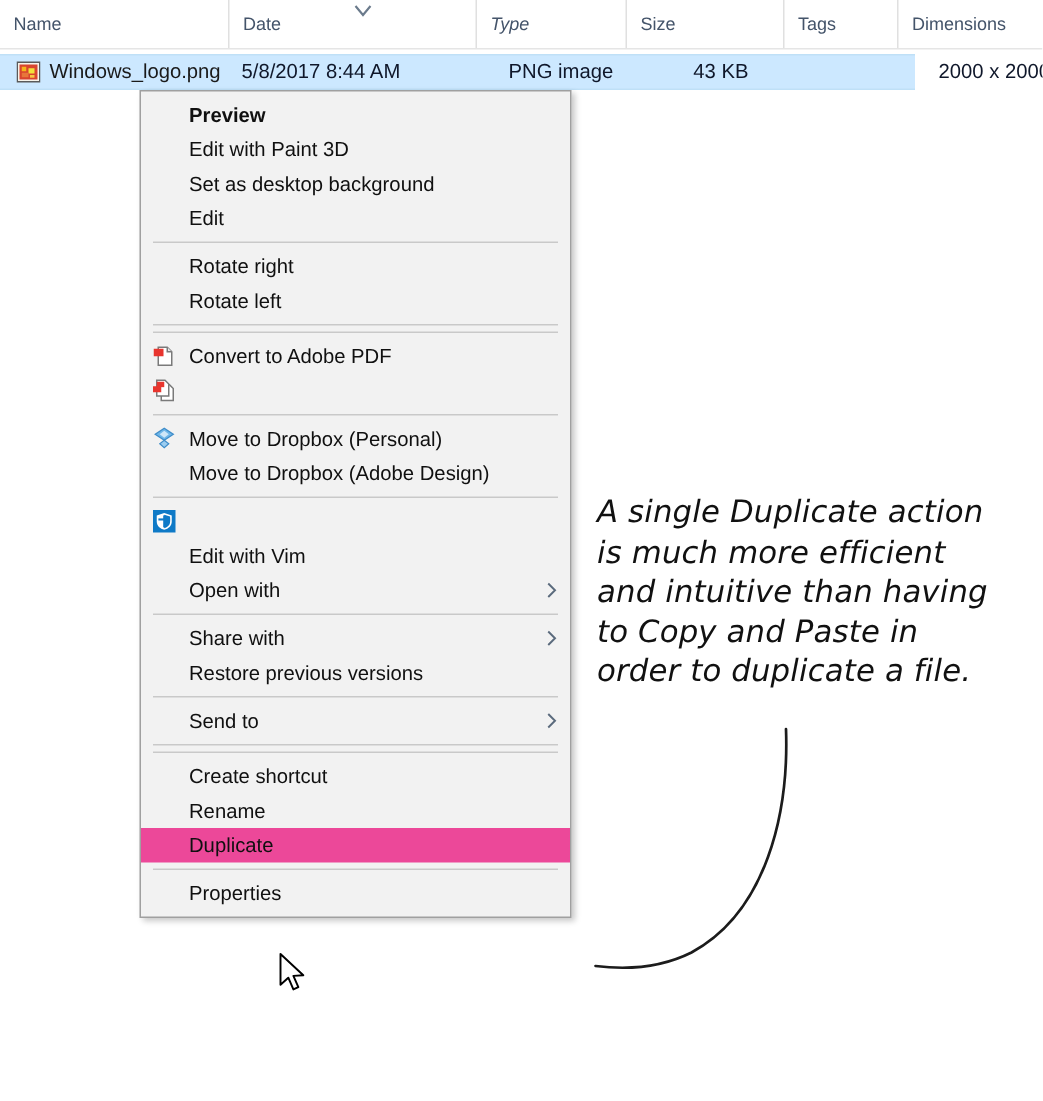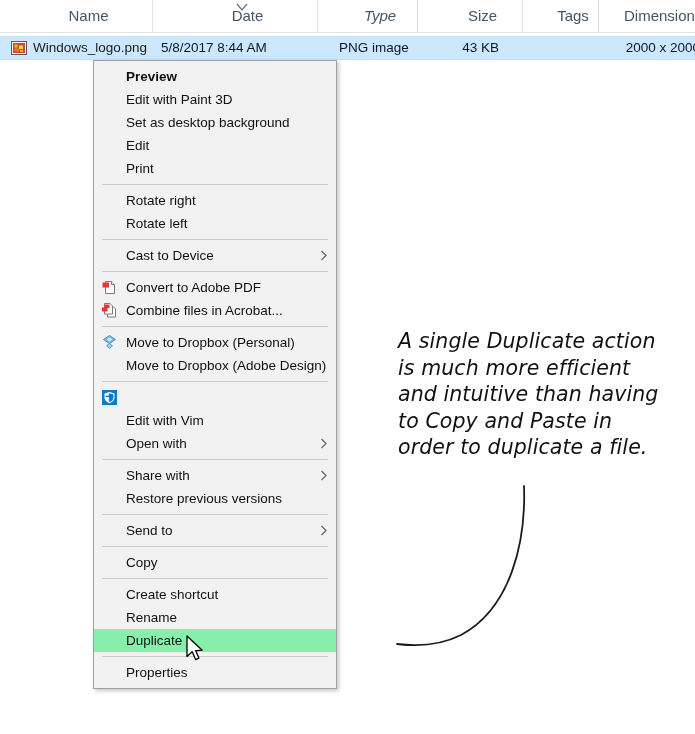--- a/index.html
+++ b/index.html
@@ -19,37 +19,36 @@
     position: absolute; left: 0; top: 0;
     width: 695px; height: 32px;
     background: #ffffff;
     border-bottom: 1px solid #e5e5e5;
   }
   .col {
     position: absolute; top: 0; height: 32px;
     box-sizing: border-box;
     border-left: 1px solid #e0e0e0;
     color: #44546a;
-    font-size: 15px;
+    font-size: 12px;
     line-height: 32px;
-    padding-left: 25px;
+    padding-left: 9px;
     white-space: nowrap;
     overflow: hidden;
-    text-align: center;
   }
   .col.first { border-left: none; }
   #sort-chevron {
     position: absolute; left: 236px; top: 3px;
     width: 12px; height: 9px;
   }
 
   
   #file-row {
     position: absolute; left: 0; top: 36px;
-    width: 695px; height: 22px;
+    width: 610px; height: 22px;
     background: #cce8ff;
     border-top: 1px solid #bfe0f7;
     border-bottom: 1px solid #bfe0f7;
   }
   .cell {
     position: absolute; top: 0; height: 22px;
     line-height: 22px;
     font-size: 13.5px;
     color: #1a1a1a;
     white-space: nowrap;
@@ -57,39 +56,39 @@
   .cell.dim { color: #0f172a; }
   .cell.right { text-align: right; }
   #file-icon {
     position: absolute; left: 11px; top: 3px;
     width: 16px; height: 16px;
   }
 
   
   #context-menu {
     position: absolute; left: 93px; top: 60px;
-    width: 244px;
+    width: 288px;
     background: #f2f2f2;
     border: 1px solid #a0a0a0;
     box-shadow: 2px 2px 4px rgba(0,0,0,0.22);
     padding: 4px 0 4px 0;
     box-sizing: border-box;
   }
   .menu-item {
     position: relative;
     height: 23px;
     line-height: 23px;
     font-size: 13.5px;
     color: #101010;
     padding-left: 32px;
     padding-right: 22px;
     white-space: nowrap;
   }
   .menu-item.bold { font-weight: bold; }
-  .menu-item.highlighted { background: #86efac; }
+  .menu-item.highlighted { background: #ec4899; }
   .menu-sep {
     height: 0; margin: 4px 8px 4px 8px;
     border-top: 1px solid #c9c9c9;
   }
   .mi-icon {
     position: absolute; left: 7px; top: 3px;
     width: 17px; height: 17px;
   }
   .mi-arrow {
     position: absolute; right: 8px; top: 6px;
@@ -150,40 +149,36 @@
   <div class="cell dim right" style="left:417px;width:82px;">43 KB</div>
   <div class="cell dim" style="left:531px;width:67px;"></div>
   <div class="cell dim right" style="left:612px;width:88px;">2000 x 2000</div>
 </div>
 
 <div id="context-menu">
     <div class="menu-item bold"><span>Preview</span></div>
     <div class="menu-item"><span>Edit with Paint 3D</span></div>
     <div class="menu-item"><span>Set as desktop background</span></div>
     <div class="menu-item"><span>Edit</span></div>
-    <div class="menu-item"><span>Print</span></div>
     <div class="menu-sep"></div>
     <div class="menu-item"><span>Rotate right</span></div>
     <div class="menu-item"><span>Rotate left</span></div>
     <div class="menu-sep"></div>
-    <div class="menu-item"><span>Cast to Device</span><svg class="mi-arrow" viewBox="0 0 8 11">
-        <path d="M1.5 1 L6 5.5 L1.5 10" fill="none" stroke="#5b6b7d" stroke-width="1.3"></path>
-      </svg></div>
     <div class="menu-sep"></div>
     <div class="menu-item"><svg class="mi-icon" viewBox="0 0 17 17">
         <path d="M4.5 2.5 h6 l3 3 v9 h-9 z" fill="#ffffff" stroke="#7a7a7a" stroke-width="1"></path>
         <path d="M10.5 2.5 v3 h3" fill="#e9e9e9" stroke="#7a7a7a" stroke-width="1"></path>
         <rect x="1.5" y="3.5" width="6.5" height="5" fill="#e8352e"></rect>
       </svg><span>Convert to Adobe PDF</span></div>
     <div class="menu-item"><svg class="mi-icon" viewBox="0 0 17 17">
         <path d="M6.5 4.5 h5.5 l2.5 2.5 v8 h-8 z" fill="#ffffff" stroke="#7a7a7a" stroke-width="1"></path>
         <path d="M3.5 1.5 h5.5 l2.5 2.5 v8 h-8 z" fill="#ffffff" stroke="#7a7a7a" stroke-width="1"></path>
         <rect x="1" y="5.5" width="5.5" height="4" fill="#e8352e"></rect>
         <rect x="3.5" y="2.5" width="5" height="3.6" fill="#e8352e"></rect>
-      </svg><span>Combine files in Acrobat...</span></div>
+      </svg></div>
     <div class="menu-sep"></div>
     <div class="menu-item"><svg class="mi-icon" viewBox="0 0 17 17">
         <path d="M8.5 1.5 L14.5 5.5 L8.5 9.5 L2.5 5.5 Z" fill="#6fb6e8" stroke="#3f8dc9" stroke-width="0.9"></path>
         <path d="M8.5 9.5 L11.5 11.8 L8.5 14.5 L5.5 11.8 Z" fill="#9ccdf0" stroke="#3f8dc9" stroke-width="0.8"></path>
         <path d="M5.5 5.5 L8.5 3.2 L11.5 5.5 L8.5 7.8 Z" fill="#cfe7f8"></path>
       </svg><span>Move to Dropbox (Personal)</span></div>
     <div class="menu-item"><span>Move to Dropbox (Adobe Design)</span></div>
     <div class="menu-sep"></div>
     <div class="menu-item"><svg class="mi-icon" viewBox="0 0 17 17">
         <rect x="1" y="1" width="15" height="15" fill="#0f7ac7"></rect>
@@ -199,21 +194,20 @@
     <div class="menu-sep"></div>
     <div class="menu-item"><span>Share with</span><svg class="mi-arrow" viewBox="0 0 8 11">
         <path d="M1.5 1 L6 5.5 L1.5 10" fill="none" stroke="#5b6b7d" stroke-width="1.3"></path>
       </svg></div>
     <div class="menu-item"><span>Restore previous versions</span></div>
     <div class="menu-sep"></div>
     <div class="menu-item"><span>Send to</span><svg class="mi-arrow" viewBox="0 0 8 11">
         <path d="M1.5 1 L6 5.5 L1.5 10" fill="none" stroke="#5b6b7d" stroke-width="1.3"></path>
       </svg></div>
     <div class="menu-sep"></div>
-    <div class="menu-item"><span>Copy</span></div>
     <div class="menu-sep"></div>
     <div class="menu-item"><span>Create shortcut</span></div>
     <div class="menu-item"><span>Rename</span></div>
     <div class="menu-item highlighted"><span>Duplicate</span></div>
     <div class="menu-sep"></div>
     <div class="menu-item"><span>Properties</span></div>
   </div>
 
 <div id="annotation">A single Duplicate action
 is much more efficient

